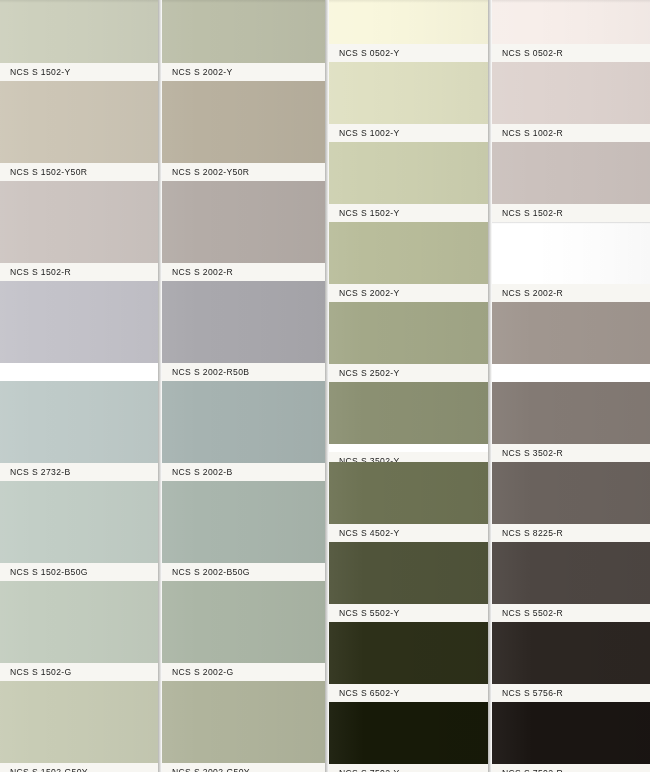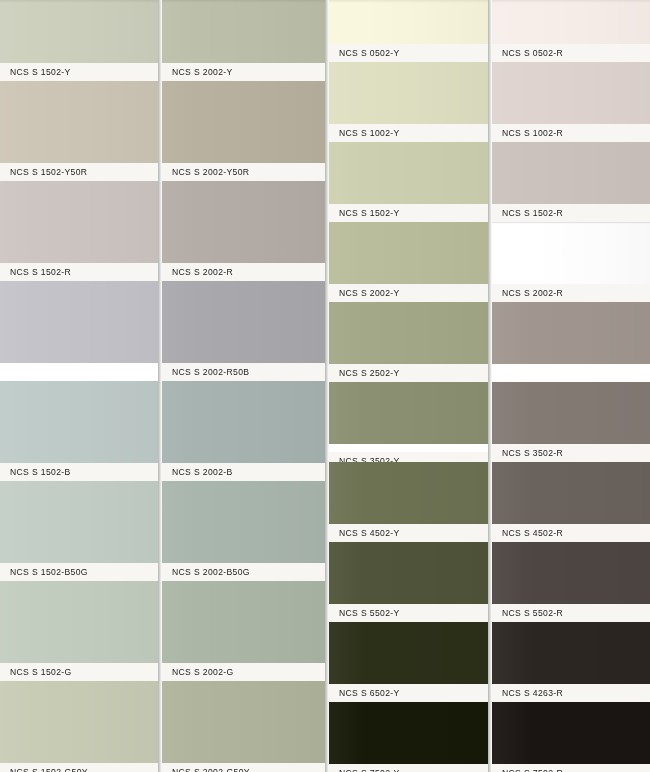--- a/index.html
+++ b/index.html
@@ -95,21 +95,21 @@
       <div class="label-band" style="top: 263px;">
         <span class="label-text">NCS S 1502-R</span>
       </div>
       <div class="swatch" style="top: 281px; height: 82px; background: rgb(196, 195, 202);">
         <div class="sheen"></div>
       </div>
       <div class="swatch" style="top: 381px; height: 82px; background: rgb(191, 203, 201);">
         <div class="sheen"></div>
       </div>
       <div class="label-band" style="top: 463px;">
-        <span class="label-text">NCS S 1502-B</span>
+        <span class="label-text">NCS S 2732-B</span>
       </div>
       <div class="swatch" style="top: 481px; height: 82px; background: rgb(194, 206, 198);">
         <div class="sheen"></div>
       </div>
       <div class="label-band" style="top: 563px; text-align: center;">
         <span class="label-text">NCS S 1502-B50G</span>
       </div>
       <div class="swatch" style="top: 581px; height: 82px; background: rgb(195, 205, 191);">
         <div class="sheen"></div>
       </div>
@@ -272,33 +272,33 @@
       <div class="swatch" style="top: 382px; height: 62px; background: rgb(131, 122, 116);">
         <div class="sheen"></div>
       </div>
       <div class="label-band" style="top: 444px;">
         <span class="label-text">NCS S 3502-R</span>
       </div>
       <div class="swatch" style="top: 462px; height: 62px; background: rgb(106, 98, 93);">
         <div class="sheen"></div>
       </div>
       <div class="label-band" style="top: 524px;">
-        <span class="label-text">NCS S 4502-R</span>
+        <span class="label-text">NCS S 8225-R</span>
       </div>
       <div class="swatch" style="top: 542px; height: 62px; background: rgb(77, 70, 66);">
         <div class="sheen"></div>
       </div>
       <div class="label-band" style="top: 604px;">
         <span class="label-text">NCS S 5502-R</span>
       </div>
       <div class="swatch" style="top: 622px; height: 62px; background: rgb(44, 38, 34);">
         <div class="sheen"></div>
       </div>
       <div class="label-band" style="top: 684px;">
-        <span class="label-text">NCS S 4263-R</span>
+        <span class="label-text">NCS S 5756-R</span>
       </div>
       <div class="swatch" style="top: 702px; height: 62px; background: rgb(26, 21, 18);">
         <div class="sheen"></div>
       </div>
       <div class="label-band" style="top: 764px;">
         <span class="label-text">NCS S 7502-R</span>
       </div>
       <div class="swatch" style="top: 782px; height: 0px; background: rgb(255, 255, 255);"></div>
       <div class="topshade"></div>
     </div>

